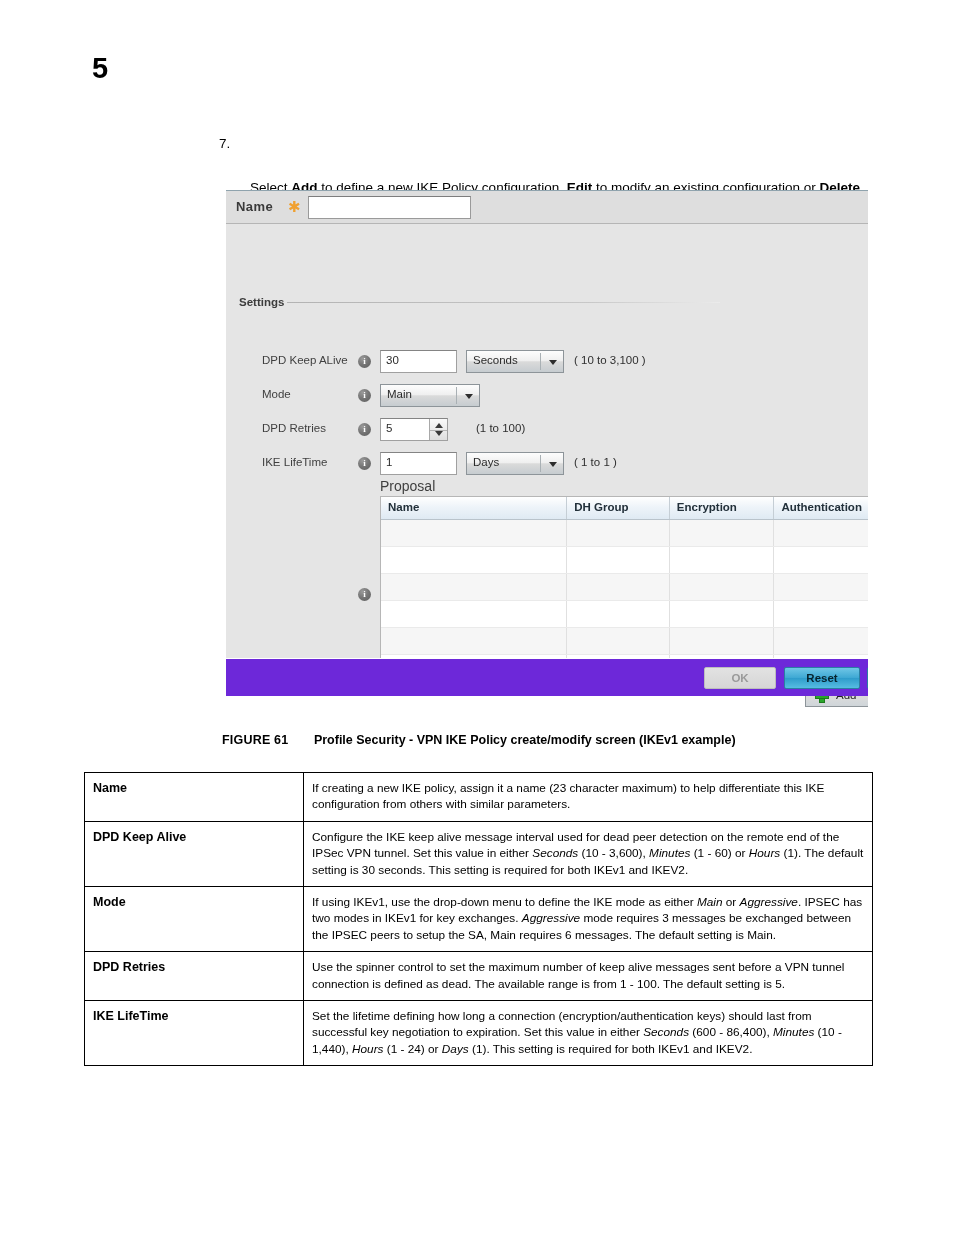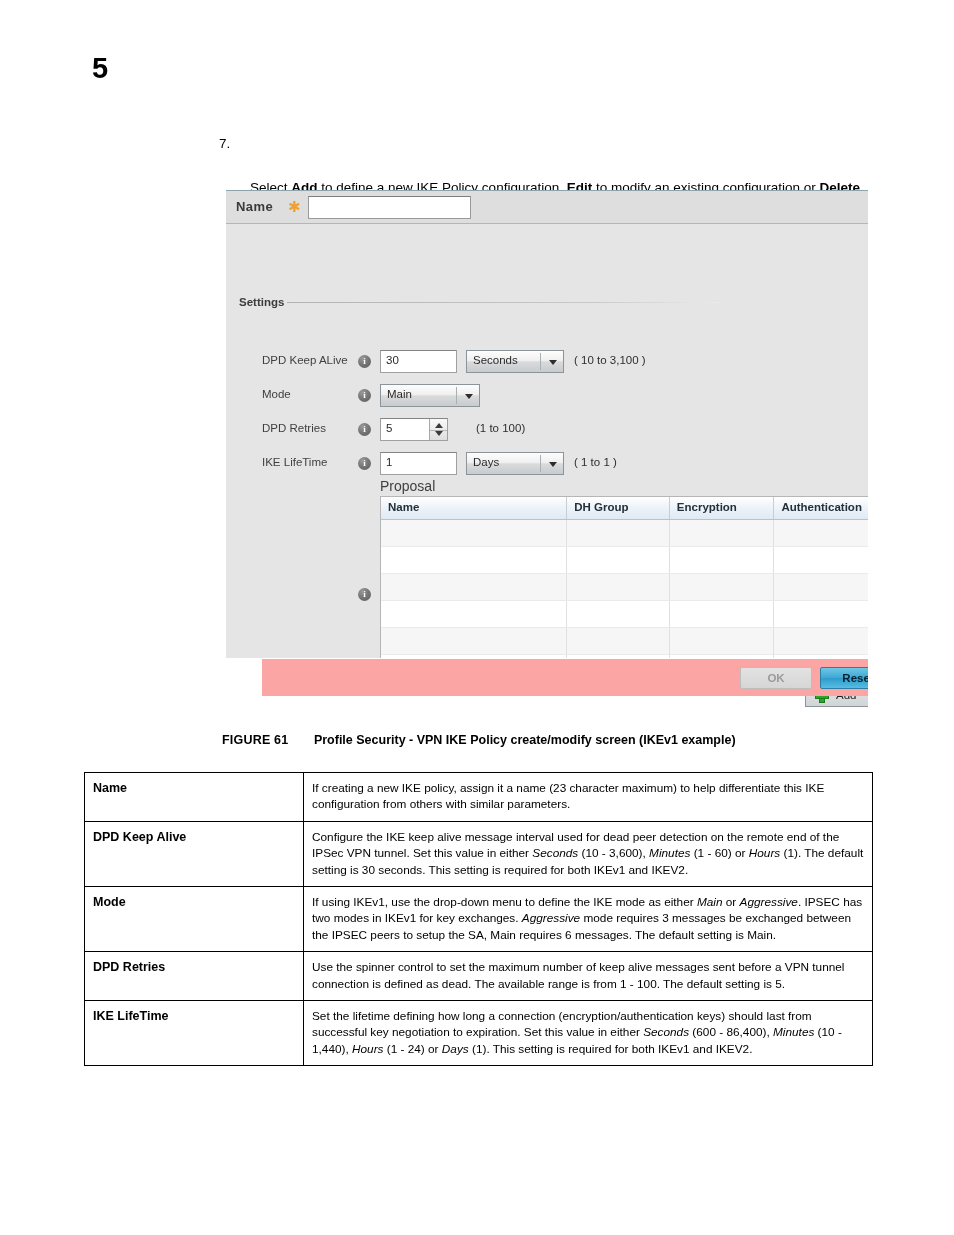--- a/index.html
+++ b/index.html
@@ -360,24 +360,23 @@
     left: 30px;
     top: 3px;
     font-size: 11.5px;
     color: #222;
   }
 
   
   .dlg-footer {
     position: relative;
     height: 38px;
-    background: #fca5a5;
+    background: #6d28d9;
     border-top: 1px solid #ffffff;
     box-sizing: border-box;
-    margin-left: 36px;
   }
   .btn {
     position: absolute;
     top: 8px;
     height: 22px;
     font-size: 11.5px;
     font-weight: bold;
     text-align: center;
     line-height: 21px;
     box-sizing: border-box;

